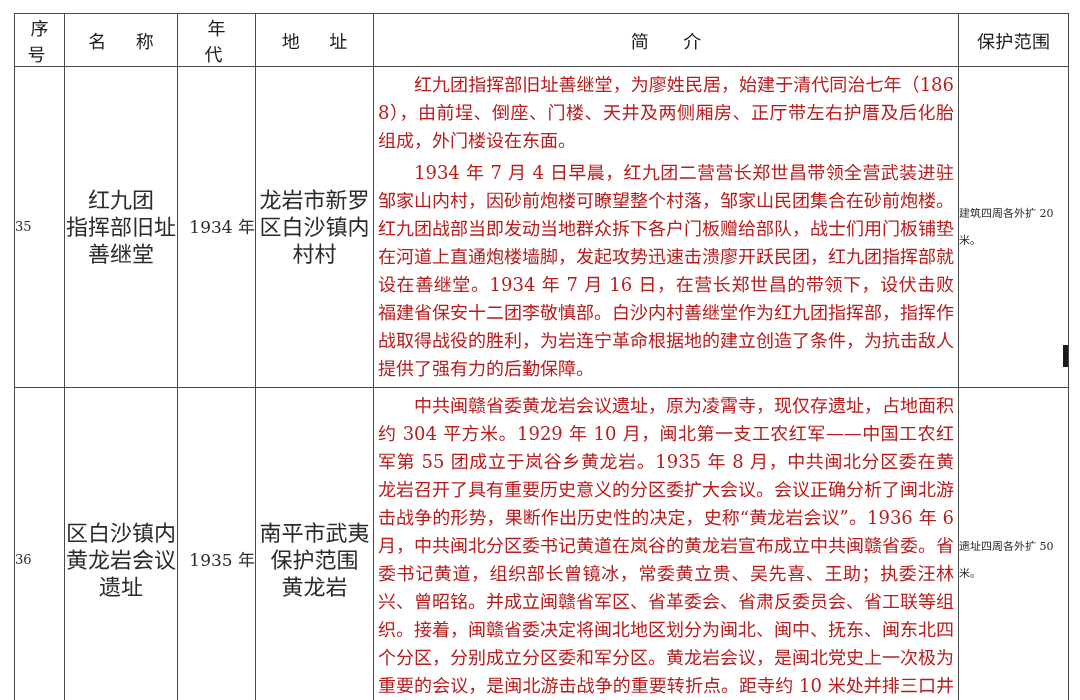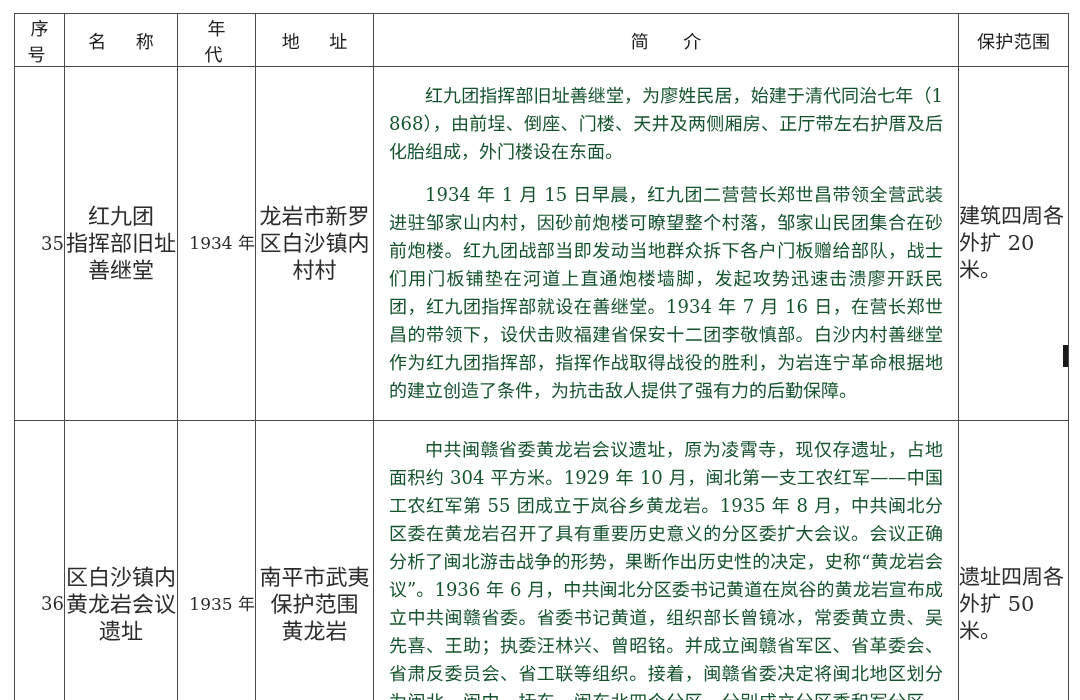--- a/index.html
+++ b/index.html
@@ -61,58 +61,58 @@
   thead th .hdr {
     display: inline-block;
     letter-spacing: 0.32em;
     text-indent: 0.32em;
   }
   thead th.h-desc .hdr { letter-spacing: 0.46em; text-indent: 0.46em; }
   thead th.h-scope .hdr { letter-spacing: 0.02em; text-indent: 0.02em; }
 
   
   td.cell-seq {
-    text-align: right;
-    font-size: 18px;
+    text-align: left;
+    font-size: 13px;
     line-height: 28px;
     margin-top: 32px;
   }
   td.cell-name,
   td.cell-addr {
     text-align: center;
     font-size: 22px;
     line-height: 27px;
     padding: 0 4px;
   }
   td.cell-era {
     text-align: right;
     font-size: 17px;
     line-height: 27px;
     margin-left: 36px;
   }
   td.cell-scope {
     text-align: left;
-    font-size: 21px;
+    font-size: 11px;
     line-height: 27px;
     padding: 0 5px;
   }
   td.cell-desc {
     vertical-align: top;
     padding: 6px 7px 6px 8px;
   }
 
   .desc-body p {
-    margin: 15px;
+    margin: 4px;
     font-size: 18px;
     line-height: 28px;
     text-align: justify;
     text-align-last: left;
     text-justify: inter-ideograph;
     text-indent: 2em;
-    color: #14532d;
+    color: #b91c1c;
     word-break: break-all;
   }
 
   .name-line, .addr-line {
     display: block;
   }
 
   
   .edge-mark {
     position: absolute;
@@ -161,21 +161,21 @@
         </td>
         <td class="cell-era"><span>1934 年</span></td>
         <td class="cell-addr">
           <span class="addr-line">龙岩市新罗</span>
           <span class="addr-line">区白沙镇内</span>
           <span class="addr-line">村村</span>
         </td>
         <td class="cell-desc">
           <div class="desc-body">
             <p>红九团指挥部旧址善继堂，为廖姓民居，始建于清代同治七年（1868），由前埕、倒座、门楼、天井及两侧厢房、正厅带左右护厝及后化胎组成，外门楼设在东面。</p>
-            <p>1934 年 1 月 15 日早晨，红九团二营营长郑世昌带领全营武装进驻邹家山内村，因砂前炮楼可瞭望整个村落，邹家山民团集合在砂前炮楼。红九团战部当即发动当地群众拆下各户门板赠给部队，战士们用门板铺垫在河道上直通炮楼墙脚，发起攻势迅速击溃廖开跃民团，红九团指挥部就设在善继堂。1934 年 7 月 16 日，在营长郑世昌的带领下，设伏击败福建省保安十二团李敬慎部。白沙内村善继堂作为红九团指挥部，指挥作战取得战役的胜利，为岩连宁革命根据地的建立创造了条件，为抗击敌人提供了强有力的后勤保障。</p>
+            <p>1934 年 7 月 4 日早晨，红九团二营营长郑世昌带领全营武装进驻邹家山内村，因砂前炮楼可瞭望整个村落，邹家山民团集合在砂前炮楼。红九团战部当即发动当地群众拆下各户门板赠给部队，战士们用门板铺垫在河道上直通炮楼墙脚，发起攻势迅速击溃廖开跃民团，红九团指挥部就设在善继堂。1934 年 7 月 16 日，在营长郑世昌的带领下，设伏击败福建省保安十二团李敬慎部。白沙内村善继堂作为红九团指挥部，指挥作战取得战役的胜利，为岩连宁革命根据地的建立创造了条件，为抗击敌人提供了强有力的后勤保障。</p>
           </div>
         </td>
         <td class="cell-scope">
           <span>建筑四周各外扩 20 米。</span>
         </td>
       </tr>
 
       <tr>
         <td class="cell-seq"><span>36</span></td>
         <td class="cell-name">

